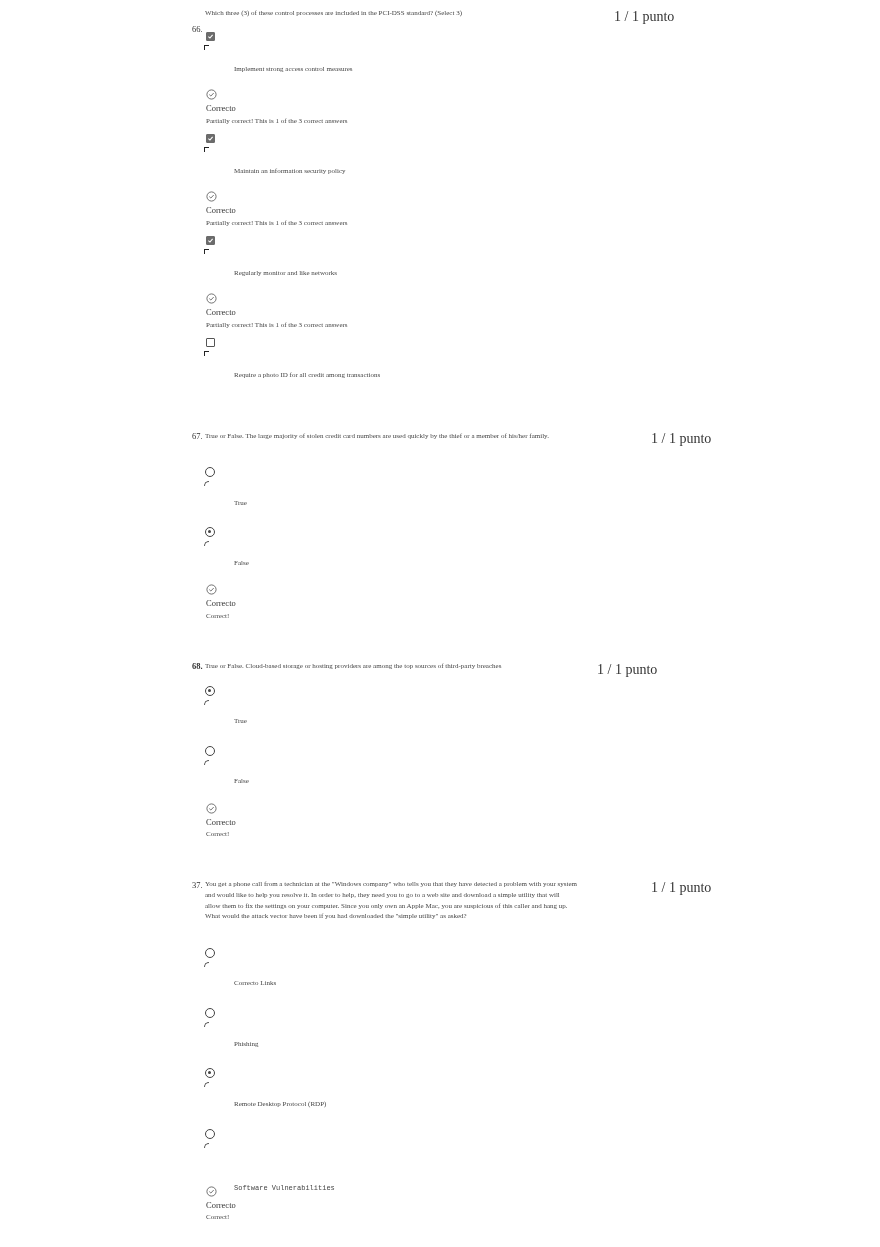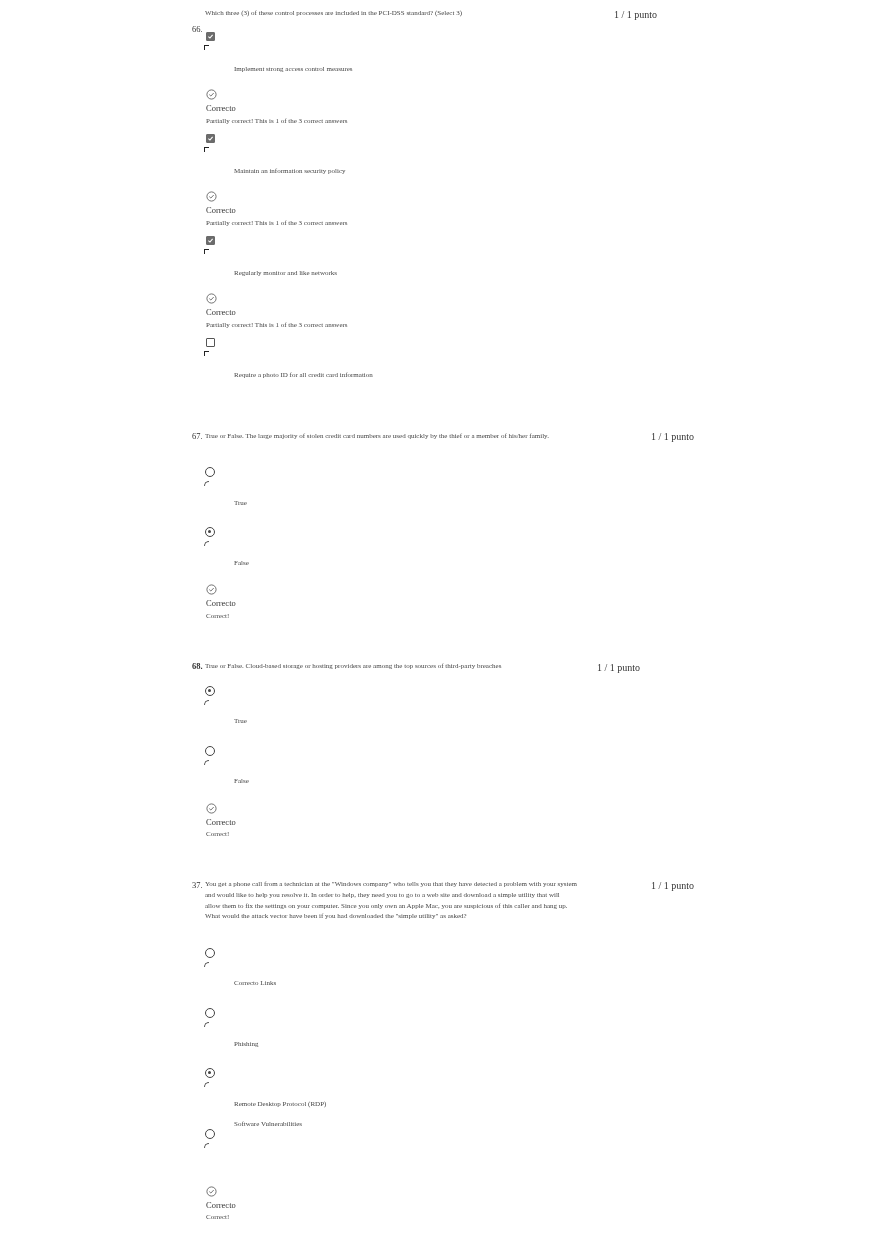--- a/index.html
+++ b/index.html
@@ -1,21 +1,21 @@
 <!DOCTYPE html>
 <html><head>
   <meta charset="utf-8">
   <style>
     html, body { margin: 0; padding: 0; background: #ffffff; }
     body { width: 880px; height: 1247px; position: relative; overflow: hidden;
            font-family: "Liberation Serif", "DejaVu Serif", serif; color: #333; }
     .abs { position: absolute; }
     .qnum { font-size: 8.5px; color: #333; }
     .qtext { font-size: 7px; line-height: 10.8px; color: #444; }
-    .points { font-size: 10px; color: #333; white-space: nowrap; }
+    .points { font-size: 14px; color: #333; white-space: nowrap; }
     .opt-label { font-size: 7px; color: #444; white-space: nowrap; padding-left: 30px; }
     .fb-title { font-size: 8.5px; color: #333; white-space: nowrap; }
     .fb-text { font-size: 7px; color: #444; white-space: nowrap; }
     .cb { width: 9px; height: 9px; box-sizing: border-box; border-radius: 1px; }
     .cb.checked { background: #6b6b6b; border: 1px solid #6b6b6b; }
     .cb.unchecked { background: #fff; border: 1.2px solid #555; }
     .cb svg { display: block; }
     .corner { width: 5px; height: 5px; border-top: 1.5px solid #222; border-left: 1.5px solid #222; box-sizing: border-box; }
     .rcorner { width: 5px; height: 5px; border-top: 1px solid #555; border-left: 1px solid #555; border-top-left-radius: 5px; box-sizing: border-box; }
     .radio { width: 10px; height: 10px; border-radius: 50%; border: 1.3px solid #444; box-sizing: border-box; background: #fff; }
@@ -68,21 +68,21 @@
   <span class="abs opt-label" style="left:204px;top:269px;">Regularly monitor and like networks</span>
   <svg class="abs check-circle" style="left:206px;top:293px;" viewBox="0 0 12 12">
       <circle cx="6" cy="6" r="5" fill="none" stroke="#555" stroke-width="0.9"></circle>
       <path d="M3.6 6.1 L5.3 7.7 L8.4 4.4" fill="none" stroke="#555" stroke-width="0.9"></path>
     </svg>
   <span class="abs fb-title" style="left:206px;top:307px;">Correcto</span>
   <span class="abs fb-text" style="left:206px;top:321px;">Partially correct! This is 1 of the 3 correct answers</span>
 
   <div class="abs cb unchecked" style="left:206px;top:338px;"></div>
   <div class="abs corner" style="left:204px;top:351px;"></div>
-  <span class="abs opt-label" style="left:204px;top:371px;">Require a photo ID for all credit card information</span>
+  <span class="abs opt-label" style="left:204px;top:371px;">Require a photo ID for all credit among transactions</span>
 </div>
 
 <div>
   <span class="abs qnum" style="left:192px;top:431px;text-align:right;">67.</span>
   <span class="abs qtext" style="left:205px;top:431px;width:360px;">True or False. The large majority of stolen credit card numbers are used quickly by the thief or a member of his/her family.</span>
   <span class="abs points" style="left:651px;top:431px;">1 / 1 punto</span>
 
   <div class="abs radio" style="left:205px;top:467px;"></div>
   <div class="abs rcorner" style="left:204px;top:481px;"></div>
   <span class="abs opt-label" style="left:204px;top:499px;">True</span>
@@ -132,21 +132,21 @@
   <div class="abs radio" style="left:205px;top:1008px;"></div>
   <div class="abs rcorner" style="left:204px;top:1022px;"></div>
   <span class="abs opt-label" style="left:204px;top:1040px;">Phishing</span>
 
   <div class="abs radio sel" style="left:205px;top:1068px;"></div>
   <div class="abs rcorner" style="left:204px;top:1082px;"></div>
   <span class="abs opt-label" style="left:204px;top:1100px;">Remote Desktop Protocol (RDP)</span>
 
   <div class="abs radio" style="left:205px;top:1129px;"></div>
   <div class="abs rcorner" style="left:204px;top:1143px;"></div>
-  <span class="abs opt-label" style="left:204px;top:1120px;">Software Vulnerabilities</span>
+  <span class="abs opt-label" style="left:204px;top:1184px;font-family:Liberation Mono, monospace;">Software Vulnerabilities</span>
 
   <svg class="abs check-circle" style="left:206px;top:1186px;" viewBox="0 0 12 12">
       <circle cx="6" cy="6" r="5" fill="none" stroke="#555" stroke-width="0.9"></circle>
       <path d="M3.6 6.1 L5.3 7.7 L8.4 4.4" fill="none" stroke="#555" stroke-width="0.9"></path>
     </svg>
   <span class="abs fb-title" style="left:206px;top:1200px;">Correcto</span>
   <span class="abs fb-text" style="left:206px;top:1213px;">Correct!</span>
 </div>
 
 </body></html>

